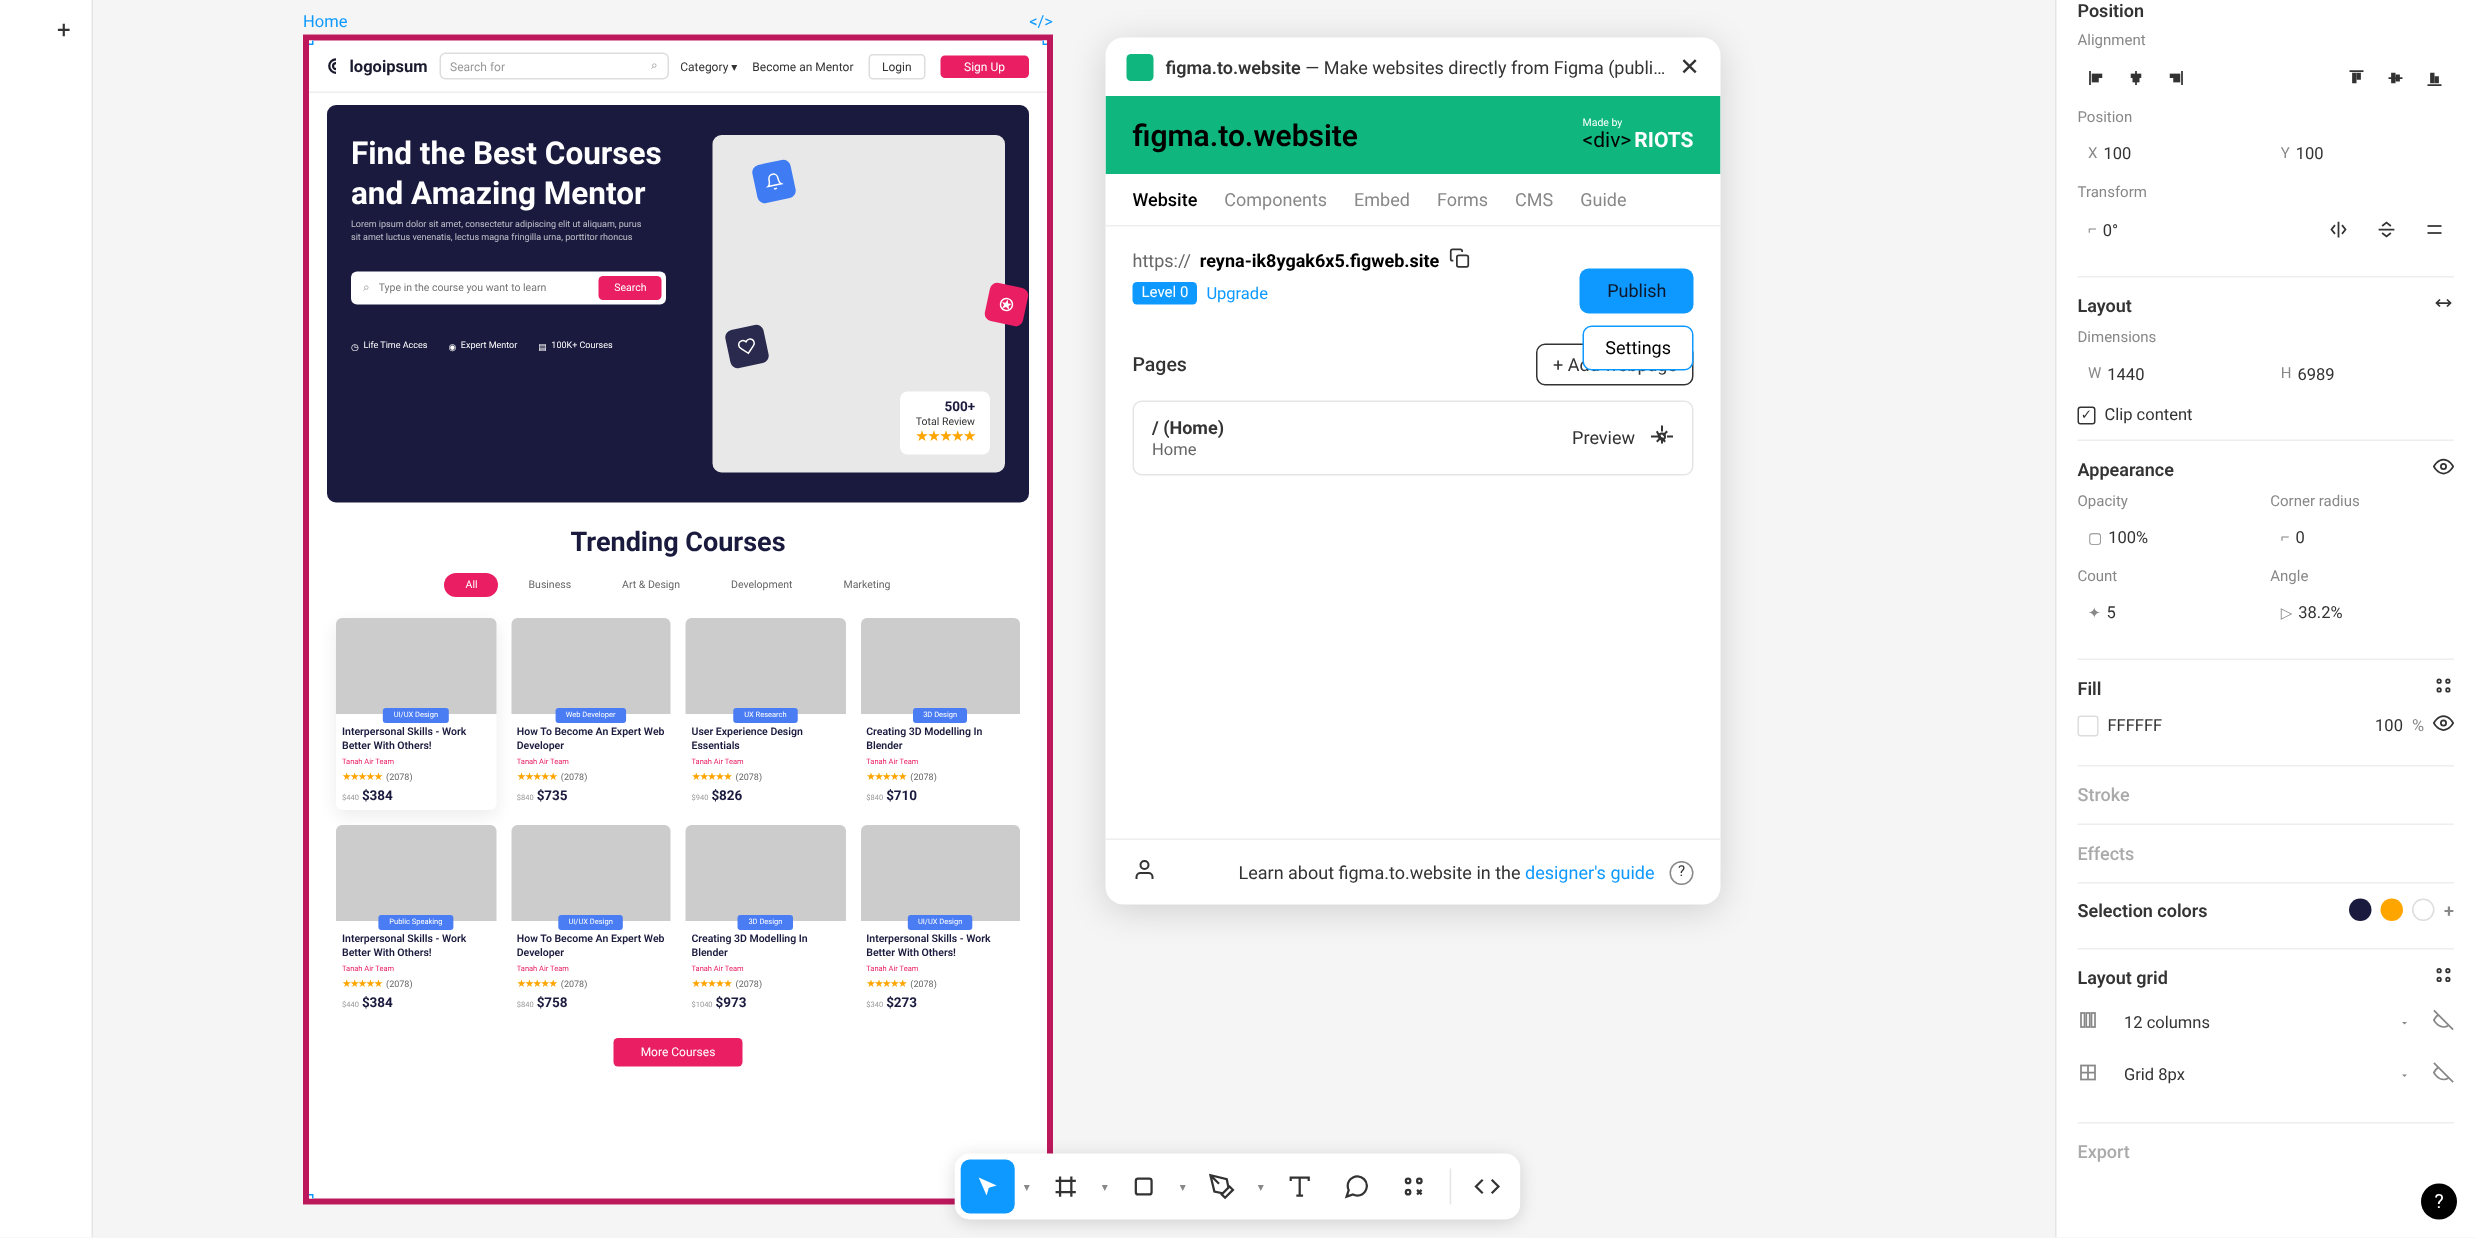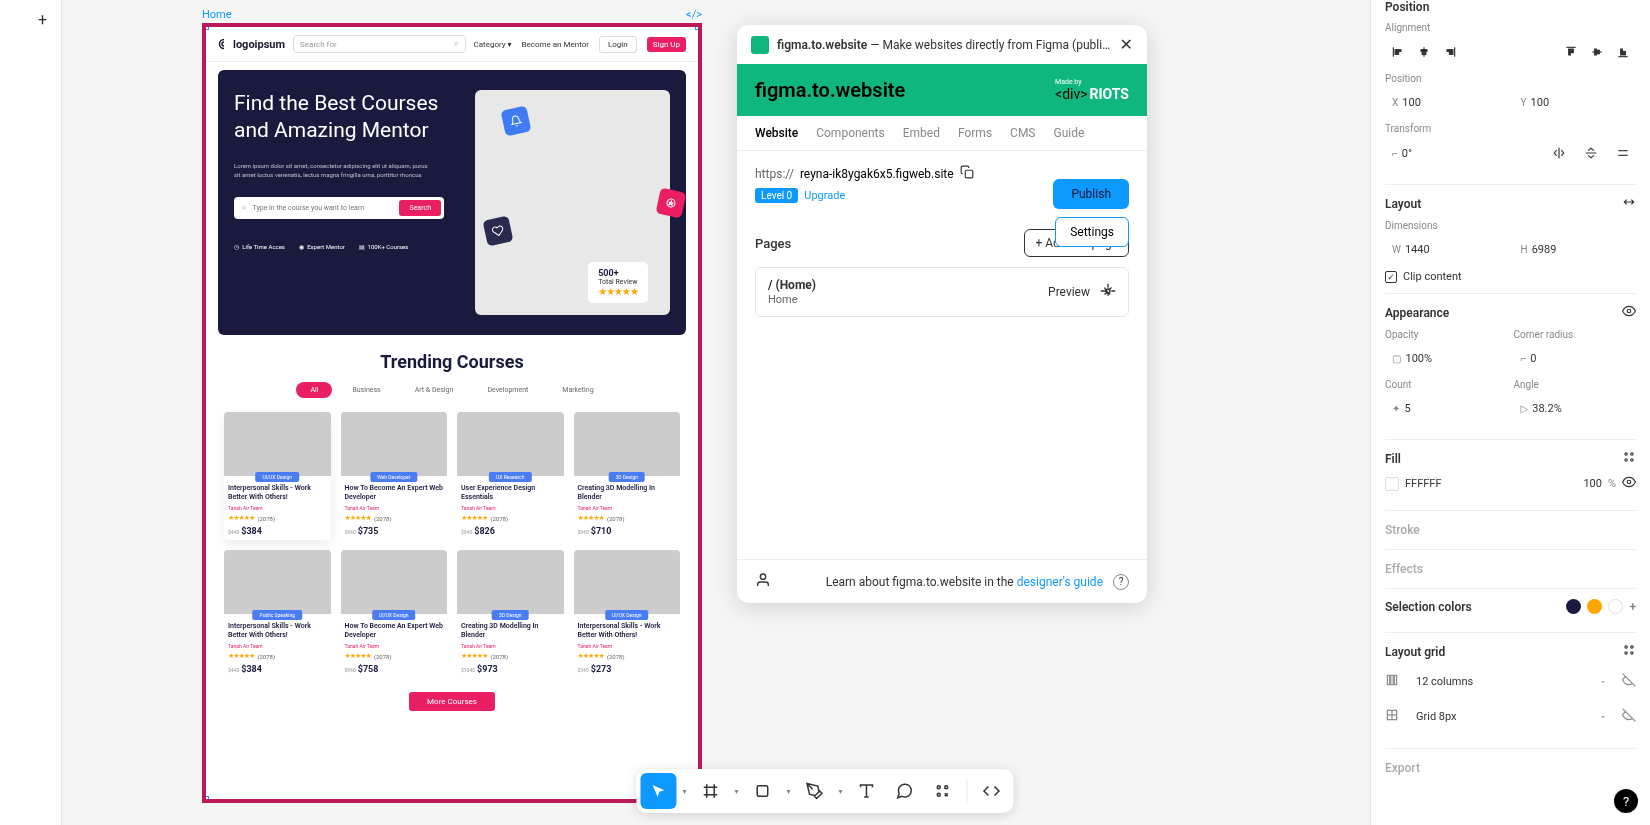--- a/index.html
+++ b/index.html
@@ -10,36 +10,36 @@
 .frame-wrapper{position:absolute;left:140px;top:8px}
 .frame-label{color:#0d99ff;font-size:11px;margin-bottom:2px;display:flex;justify-content:space-between;width:500px}
 .frame{width:500px;height:780px;background:#fff;border:4px solid #be185d;position:relative;overflow:hidden}
 .sel-handle{position:absolute;width:6px;height:6px;background:#fff;border:1px solid #0d99ff}
 .h-tl{top:-3px;left:-3px}.h-tr{top:-3px;right:-3px}.h-bl{bottom:-3px;left:-3px}.h-br{bottom:-3px;right:-3px}
 .canvas-header{display:flex;align-items:center;padding:8px 12px;gap:8px;border-bottom:1px solid #eee}
 .logo{font-weight:700;font-size:11px;color:#1a1a2e;display:flex;align-items:center;gap:3px}
 .search-bar{flex:1;border:1px solid #ddd;border-radius:4px;padding:3px 6px;font-size:8px;color:#999;display:flex;align-items:flex-end;justify-content:space-between}
 .nav-links{display:flex;gap:10px;font-size:8px;color:#333;align-items:center}
 .login-btn{border:1px solid #ddd;padding:3px 8px;border-radius:3px;font-size:8px}
-.signup-btn{background:#e91e63;color:#fff;padding:3px 6px;border-radius:3px;font-size:8px}
+.signup-btn{background:#e91e63;color:#fff;padding:3px 16px;border-radius:3px;font-size:8px}
 .hero{margin:8px 12px;background:#1a1a3e;border-radius:6px;padding:20px 16px;display:flex;gap:16px;position:relative;height:265px}
 .hero-left{flex:1;color:#fff}
-.hero-title{font-size:21px;font-weight:400;line-height:1.3;margin-bottom:16px}
+.hero-title{font-size:21px;font-weight:700;line-height:1.3;margin-bottom:0}
 .hero-sub{font-size:6px;opacity:.7;line-height:1.5;margin-bottom:18px;max-width:200px}
 .hero-search{background:#fff;border-radius:4px;padding:3px 3px 3px 8px;display:flex;align-items:center;gap:6px;max-width:210px}
 .hero-search input{border:0;outline:0;flex:1;font-size:7px;color:#666;background:transparent}
 .hero-search-btn{background:#e91e63;color:#fff;padding:4px 10px;border-radius:3px;font-size:7px}
 .hero-badges{display:flex;gap:14px;margin-top:24px;font-size:6px;color:#fff}
 .hero-badges span{display:flex;align-items:center;gap:3px}
 .hero-right{width:195px;background:#e8e8e8;border-radius:6px;position:relative}
 .float-icon{position:absolute;width:26px;height:26px;border-radius:5px;display:flex;align-items:center;justify-content:center}
 .fi1{background:#3f7cf4;top:18px;left:28px;transform:rotate(-12deg)}
 .fi2{background:#e91e63;top:100px;right:-14px;transform:rotate(12deg)}
 .fi3{background:#2a2a4e;top:128px;left:10px;transform:rotate(-12deg)}
-.review-card{position:absolute;bottom:12px;right:22px;background:#fff;border-radius:5px;padding:6px 10px;text-align:left;font-size:7px}
+.review-card{position:absolute;bottom:12px;right:10px;background:#fff;border-radius:5px;padding:6px 10px;text-align:right;font-size:7px}
 .review-card b{color:#1a1a3e;font-size:9px}
 .stars{color:#ffa500;letter-spacing:-1px;font-size:10px}
 .section-title{text-align:center;font-size:18px;font-weight:700;color:#1a1a3e;margin:16px 0 10px}
 .tabs{display:flex;justify-content:center;gap:6px;margin-bottom:14px}
 .tab{padding:4px 14px;font-size:7px;color:#666;border-radius:10px}
 .tab.active{background:#e91e63;color:#fff}
 .course-grid{display:grid;grid-template-columns:repeat(4,1fr);gap:10px;padding:0 18px}
 .course-card{background:#fff;border-radius:4px;overflow:visible}
 .course-card.shadow{box-shadow:0 4px 12px rgba(0,0,0,.08)}
 .course-img{height:64px;background:#ccc;border-radius:4px 4px 0 0;position:relative}
@@ -60,21 +60,21 @@
 .close-x{font-size:16px;cursor:pointer;color:#333}
 .plugin-banner{background:#0fb77f;padding:14px 18px;display:flex;align-items:center;justify-content:space-between;position:relative;overflow:hidden}
 .plugin-banner-title{color:#000;font-size:20px;font-weight:600}
 .banner-right{color:#fff;font-size:8px;}
 .banner-right .divriots{font-family:monospace;font-size:14px;display:flex;align-items:center;gap:2px}
 .plugin-tabs{display:flex;gap:18px;padding:10px 18px;border-bottom:1px solid #eee;font-size:12px;color:#888}
 .plugin-tabs span{cursor:pointer}
 .plugin-tabs span.active{color:#000;font-weight:500}
 .plugin-body{padding:14px 18px}
 .url-row{display:flex;align-items:center;gap:6px;font-size:12px;color:#666}
-.url-row b{color:#000;font-weight:400}
+.url-row b{color:#000;font-weight:700}
 .level-row{display:flex;align-items:center;gap:6px;margin-top:6px;font-size:11px}
 .level-badge{background:#0d99ff;color:#fff;padding:2px 6px;border-radius:3px;font-size:10px}
 .upgrade{color:#0d99ff;cursor:pointer}
 .action-btns{position:absolute;right:18px;top:154px;display:flex;flex-direction:column;gap:8px;align-items:flex-end}
 .publish-btn{background:#0d99ff;color:#0f172a;padding:8px 18px;border-radius:6px;font-size:12px;cursor:pointer}
 .settings-btn{border:1.5px solid #0d99ff;color:#000;padding:7px 14px;border-radius:6px;font-size:12px;cursor:pointer;background:#fff}
 .pages-section{padding:12px 18px}
 .pages-header{display:flex;justify-content:space-between;align-items:center;margin-bottom:10px}
 .pages-title{font-weight:500;font-size:13px}
 .add-page-btn{border:1px solid #333;padding:6px 10px;border-radius:6px;font-size:12px;cursor:pointer;background:#fff}

